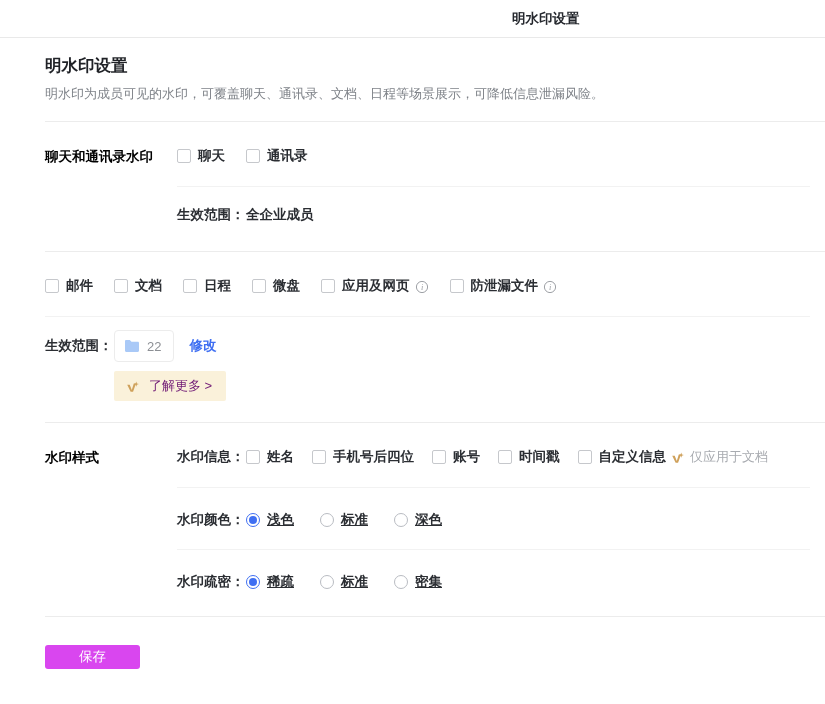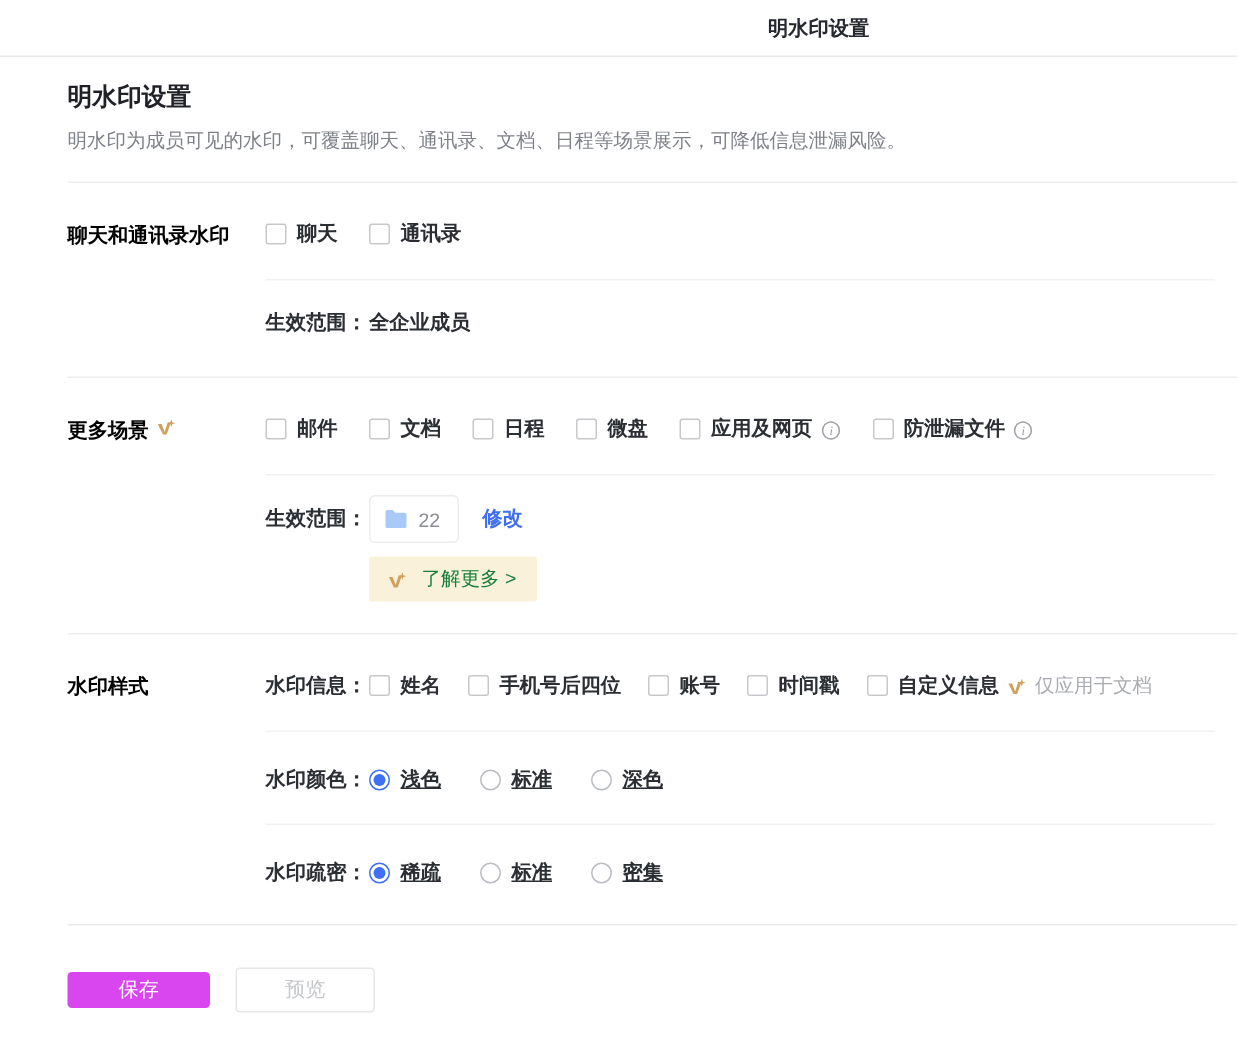--- a/index.html
+++ b/index.html
@@ -49,21 +49,21 @@
 
   
   .scope2 { display:flex; padding:13px 0 21px 0; }
   .scope2 .inline-label { line-height:32px; }
   .scope-line { display:flex; align-items:center; height:32px; }
   .scope-chip { display:inline-flex; align-items:center; height:32px; padding:0 12px 0 9px; border:1px solid #ececec; border-radius:4px; background:#fff; gap:7px; cursor:pointer; }
   .scope-chip-count { font-size:13px; color:#8c8f94; font-weight:400; }
   .modify-link { margin-left:15px; font-size:13.5px; font-weight:600; color:#3f6ff2; text-decoration:none; cursor:pointer; }
   .warn-banner { display:inline-flex; align-items:center; margin-top:9px; height:30px; padding:0 14px 0 12px; background:#faf1da; border-radius:2px; gap:8px; }
   .warn-text { font-size:13px; color:#5c594d; font-weight:400; }
-  .warn-link { font-size:13px; color:#15803d; font-weight:400; text-decoration:none; margin-left:2px; cursor:pointer; }
+  .warn-link { font-size:13px; color:#701a75; font-weight:400; text-decoration:none; margin-left:2px; cursor:pointer; }
 
   .premium-note { margin-left:6px; font-size:13px; color:#a8abb0; font-weight:400; white-space:nowrap; }
   .premium-icon { display:inline-flex; position:relative; top:1px; }
 
   
   .footer { padding:28px 0 0 45px; display:flex; align-items:center; }
   .btn { font-family:inherit; font-size:13.5px; border-radius:3px; cursor:pointer; }
   .btn-save { width:95px; height:24px; background:#d946ef; color:#fff; border:none; font-weight:400; }
   .btn-preview { width:93px; height:30px; margin-left:17px; background:#fff; color:#c4c6c9; border:1px solid #e7e7e7; font-weight:400; }
 </style>
@@ -101,29 +101,20 @@
     <div class="row scope1">
       <span class="inline-label">生效范围：</span>
       <span class="scope-value-text">全企业成员</span>
     </div>
   </div>
 </div>
 
 <div class="divider"></div>
 
 <div class="section">
-  <div class="label-col">
-    <span>更多场景</span>
-    <span class="premium-icon">
-  <svg width="13" height="13" viewBox="0 0 16 16" xmlns="http://www.w3.org/2000/svg">
-    <path d="M1.5 4.5 L4.6 4.5 L7.1 11 L9.6 3.2 L12.3 3.2 L8.7 13.2 L5.7 13.2 Z" fill="#cfa15b"></path>
-    <path d="M12.6 0.6 L13.4 3 L15.8 3.8 L13.4 4.6 L12.6 7 L11.8 4.6 L9.4 3.8 L11.8 3 Z" fill="#cfa15b"></path>
-  </svg>
-</span>
-  </div>
   <div class="content-col">
     <div class="row opts">
       <div class="opt-group">
         <label class="check-item">
           <span class="checkbox"></span>
           <span class="check-label">邮件</span>
         </label>
         <label class="check-item">
           <span class="checkbox"></span>
           <span class="check-label">文档</span>
@@ -260,14 +251,13 @@
         </label>
       </div>
     </div>
   </div>
 </div>
 
 <div class="divider"></div>
 
 <div class="footer">
   <button class="btn btn-save">保存</button>
-  <button class="btn btn-preview">预览</button>
 </div>
 
 </body></html>

